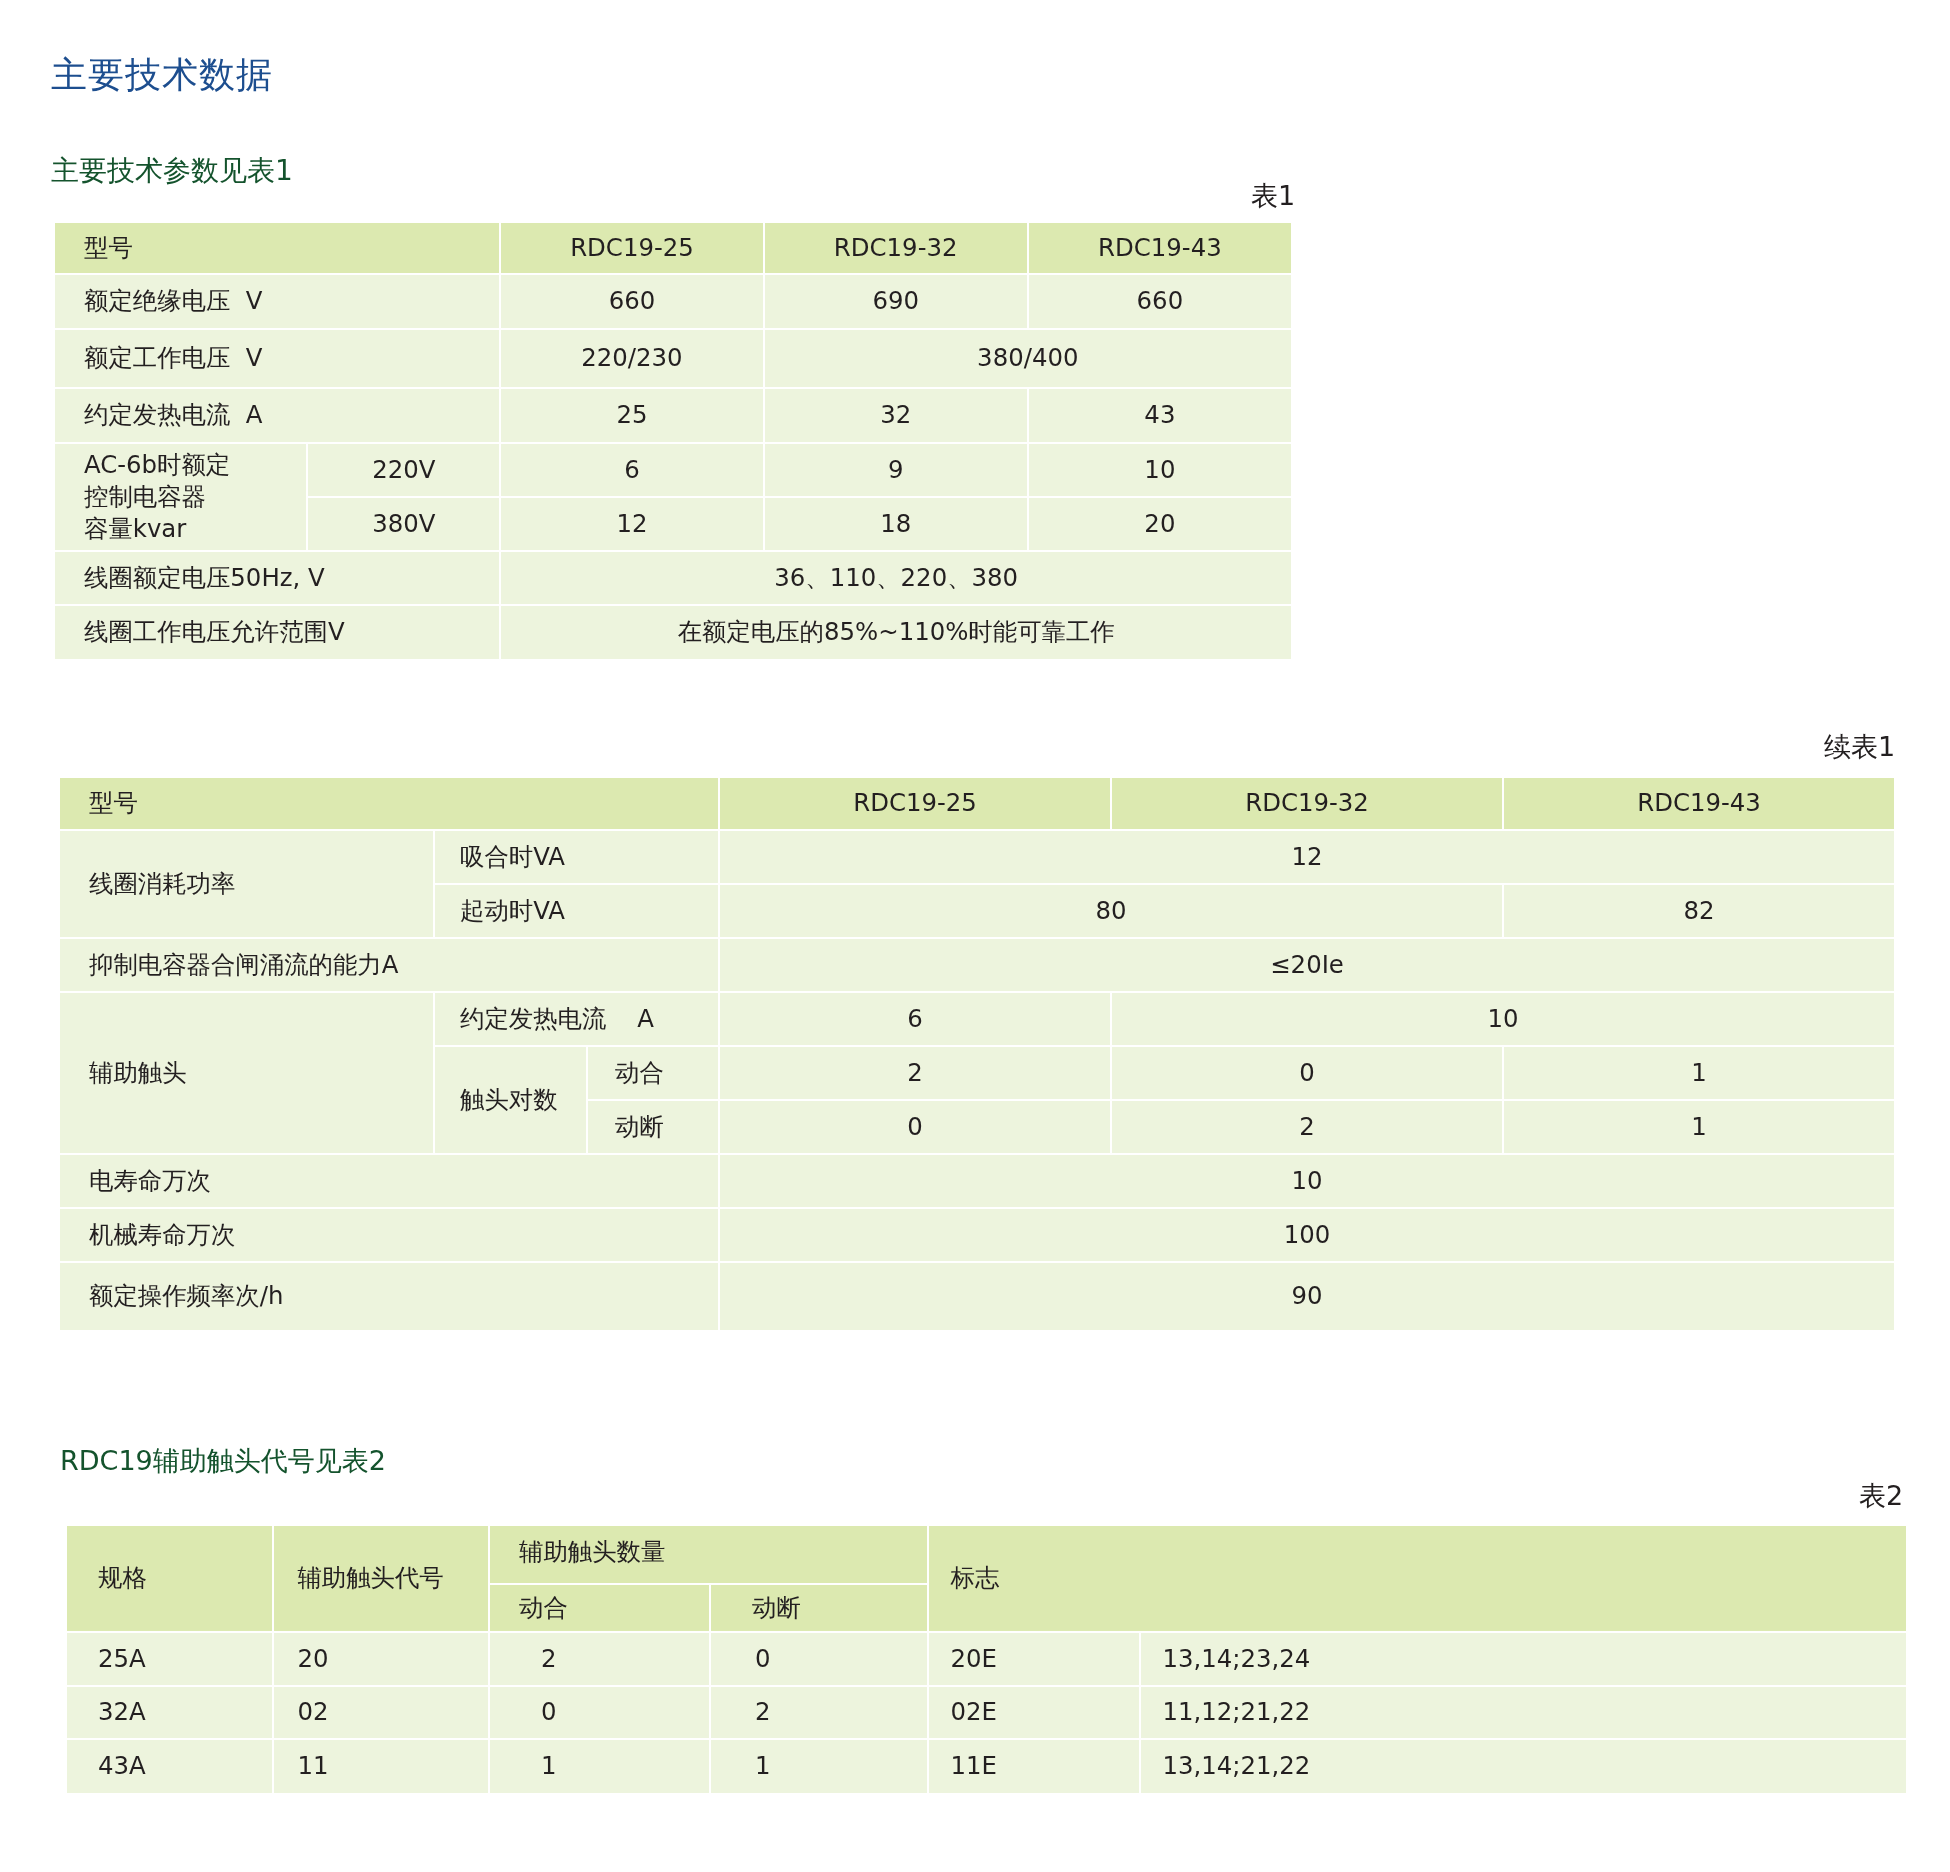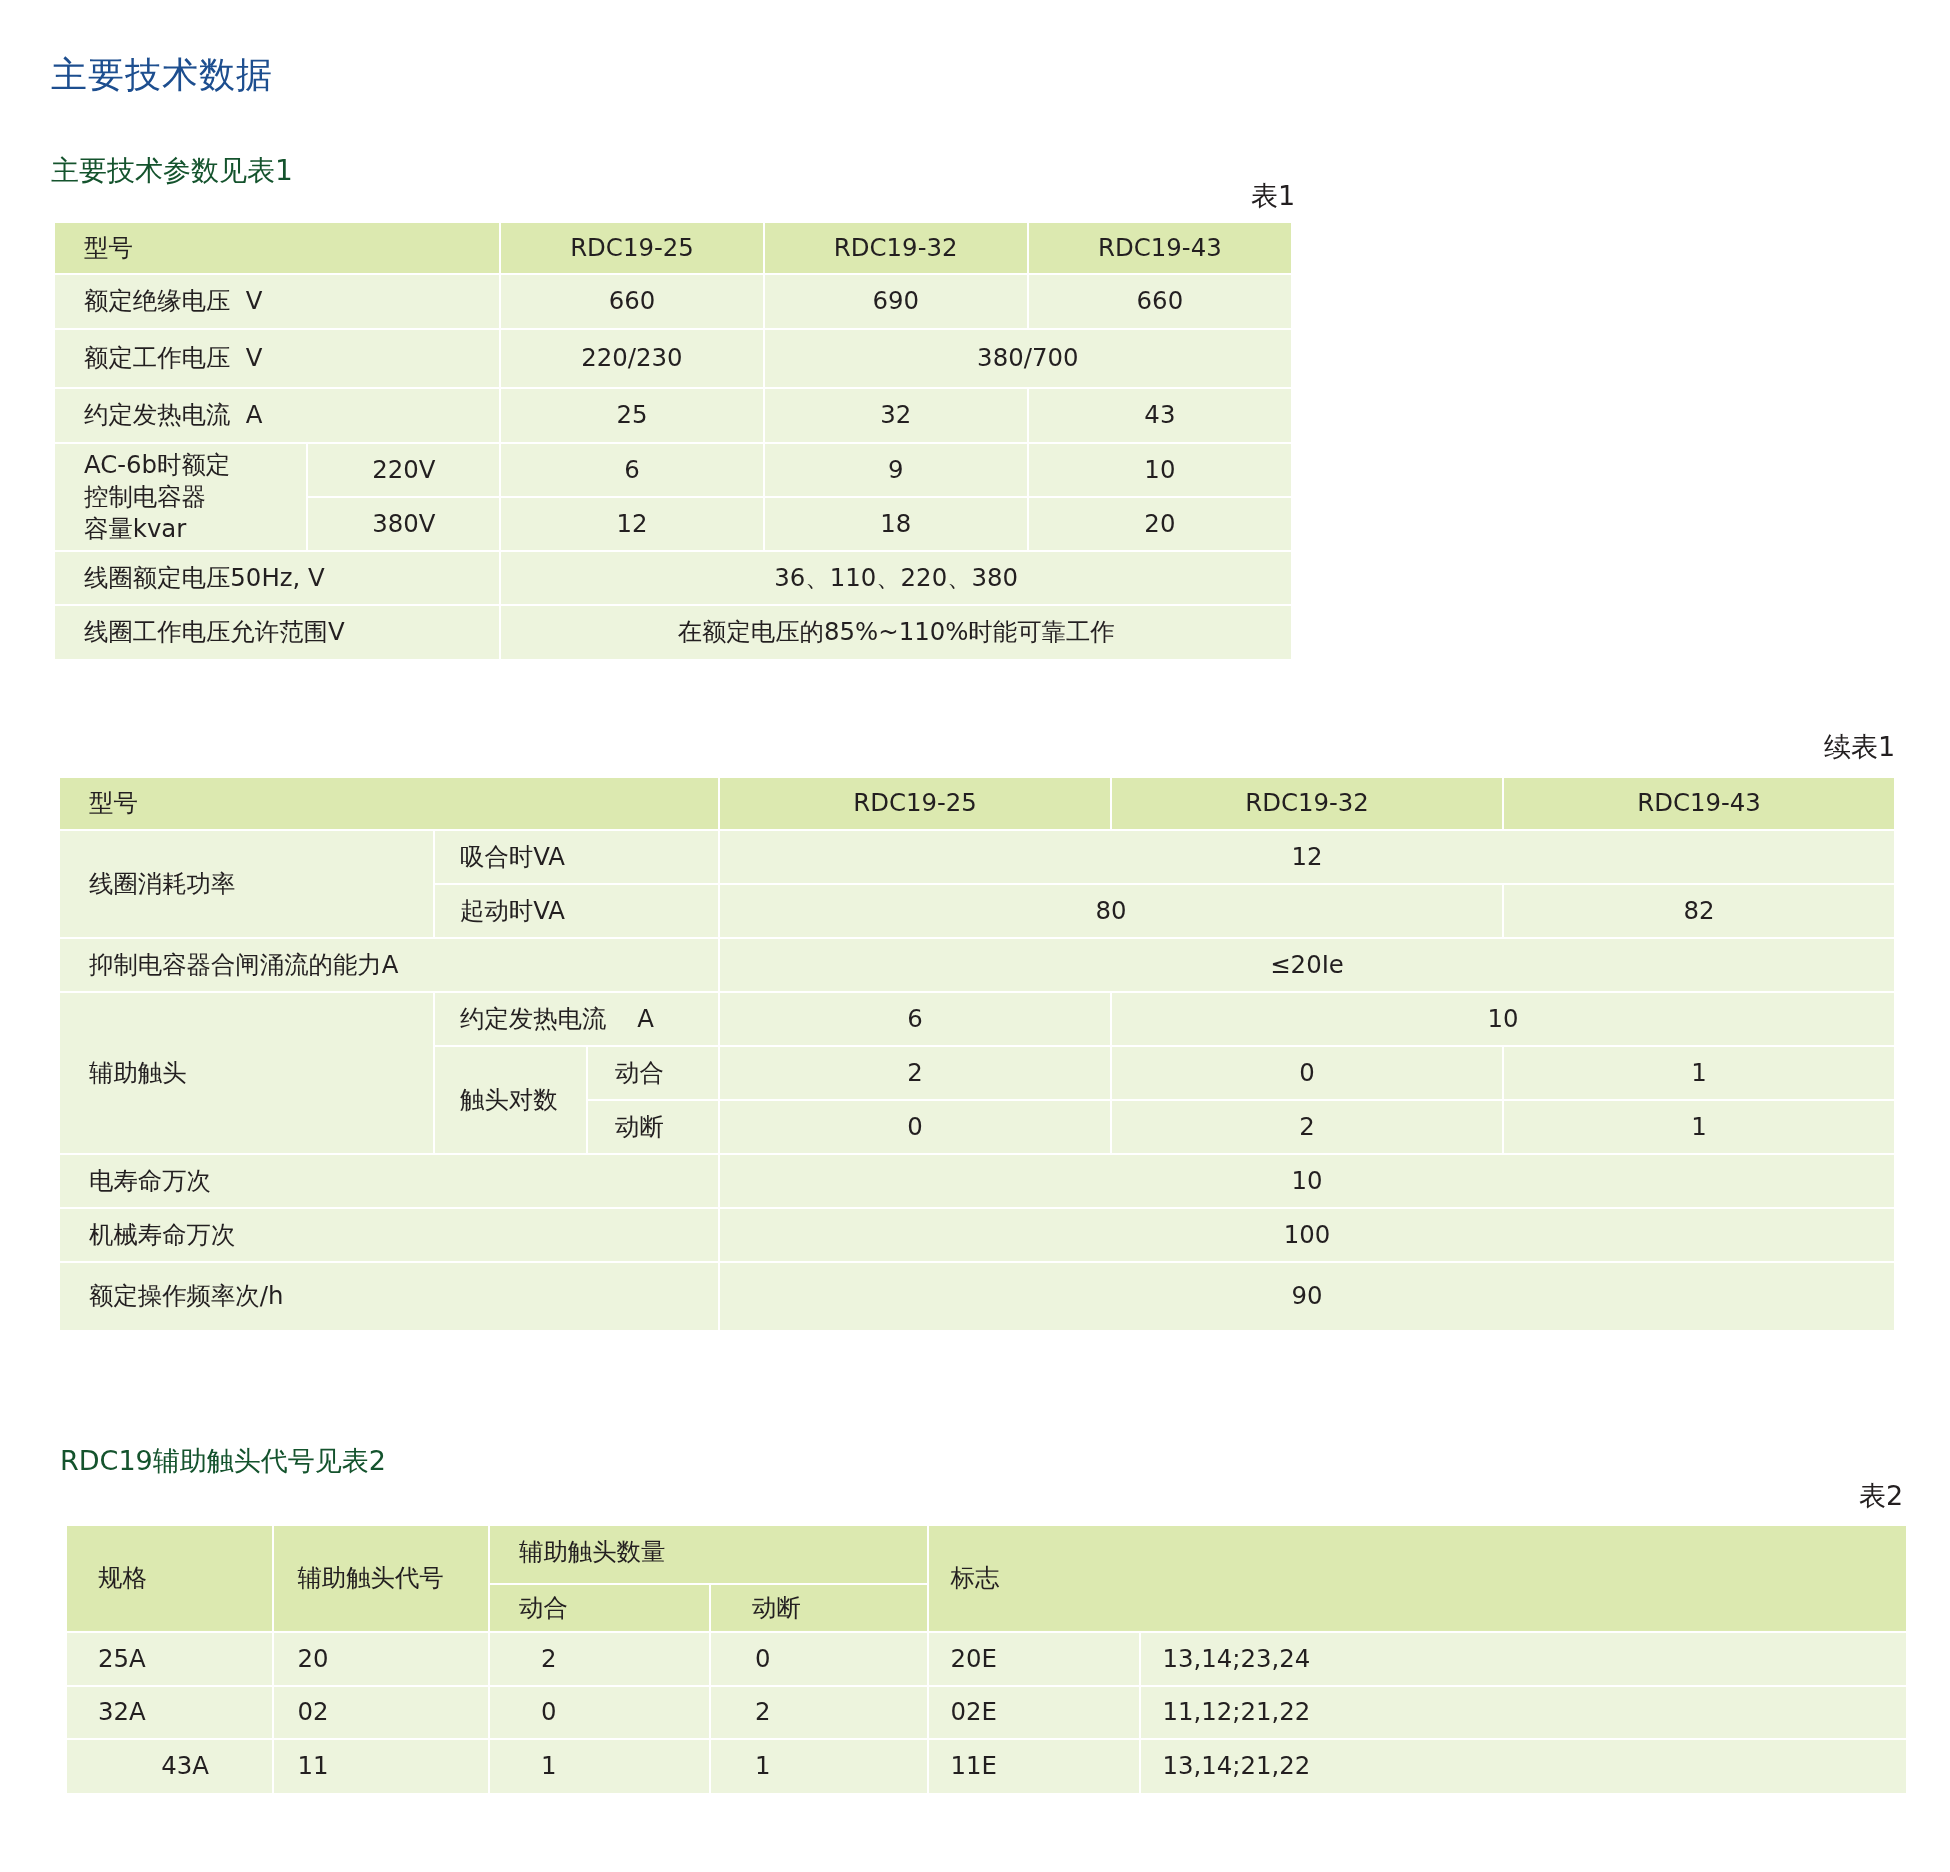--- a/index.html
+++ b/index.html
@@ -40,21 +40,21 @@
   </tr>
   <tr style="height:55px;">
     <td class="l" colspan="2" style="white-space:pre;">额定绝缘电压  V</td>
     <td class="c">660</td>
     <td class="c">690</td>
     <td class="c">660</td>
   </tr>
   <tr style="height:59px;">
     <td class="l" colspan="2" style="white-space:pre;">额定工作电压  V</td>
     <td class="c">220/230</td>
-    <td class="c" colspan="2">380/700</td>
+    <td class="c" colspan="2">380/400</td>
   </tr>
   <tr style="height:55px;">
     <td class="l" colspan="2" style="white-space:pre;">约定发热电流  A</td>
     <td class="c">25</td>
     <td class="c">32</td>
     <td class="c">43</td>
   </tr>
   <tr style="height:54px;">
     <td class="l" rowspan="2" style="line-height:1.3;">
       <div>AC-6b时额定</div>
@@ -182,21 +182,21 @@
   </tr>
   <tr style="height:53px;">
     <td class="l" style="padding-left:31px !important;">32A</td>
     <td class="l" style="padding-left:23.4px !important;">02</td>
     <td class="l" style="padding-left:51px !important;">0</td>
     <td class="l" style="padding-left:44px !important;">2</td>
     <td class="l" style="padding-left:21.5px !important;">02E</td>
     <td class="l" style="padding-left:21.5px !important;">11,12;21,22</td>
   </tr>
   <tr style="height:54px;">
-    <td class="l" style="padding-left:31px !important;text-align:center;">43A</td>
+    <td class="l" style="padding-left:31px !important;">43A</td>
     <td class="l" style="padding-left:23.4px !important;">11</td>
     <td class="l" style="padding-left:51px !important;">1</td>
     <td class="l" style="padding-left:44px !important;">1</td>
     <td class="l" style="padding-left:21.5px !important;">11E</td>
     <td class="l" style="padding-left:21.5px !important;">13,14;21,22</td>
   </tr>
 </tbody>
   </table>
 
 

